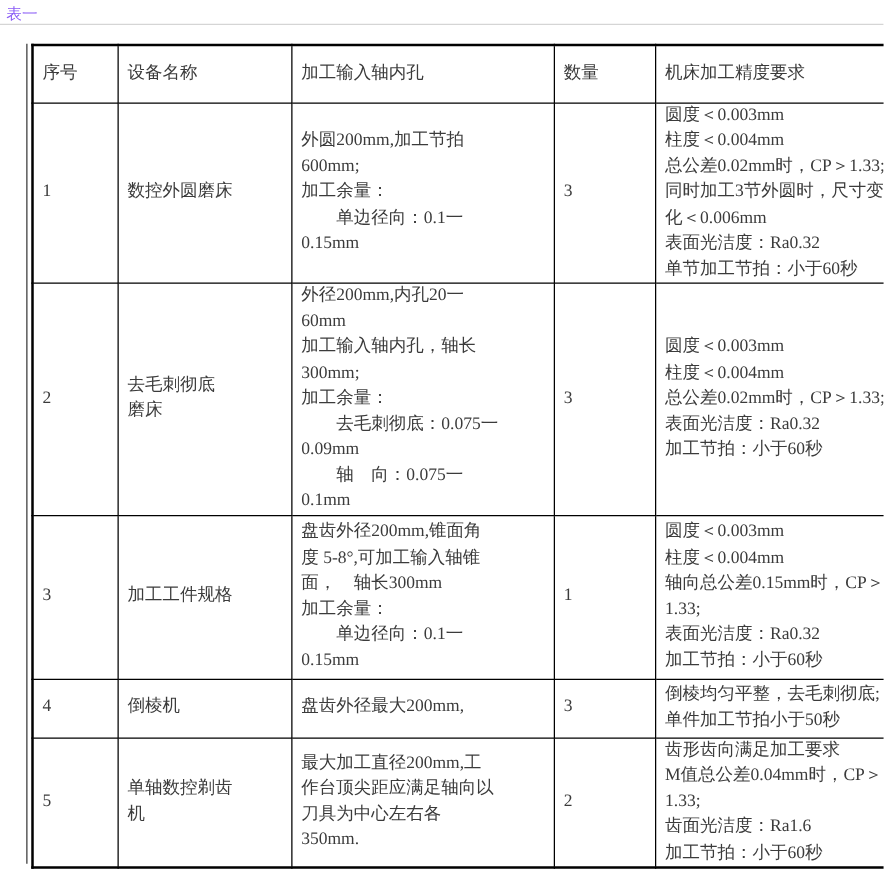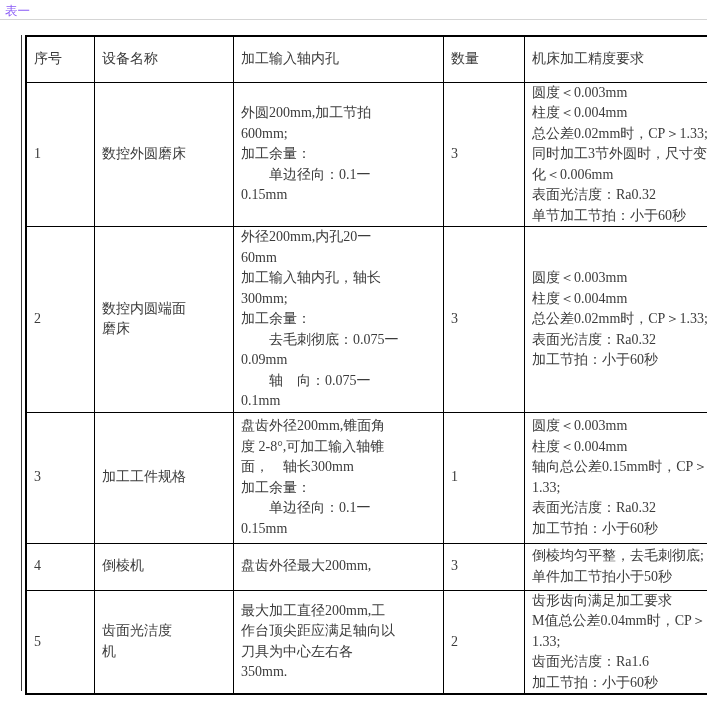--- a/index.html
+++ b/index.html
@@ -77,21 +77,21 @@
             <div class="ln">化＜0.006mm</div>
             <div class="ln">表面光洁度：Ra0.32</div>
             <div class="ln">单节加工节拍：小于60秒</div>
           </td>
         </tr>
         <tr>
           <td class="c0 num">
             <div class="ln">2</div>
           </td>
           <td class="c1">
-            <div class="ln">数控内圆端面</div>
+            <div class="ln">去毛刺彻底</div>
             <div class="ln">磨床</div>
           </td>
           <td class="c2">
             <div class="ln">外径200mm,内孔20一</div>
             <div class="ln">60mm</div>
             <div class="ln">加工输入轴内孔，轴长</div>
             <div class="ln">300mm;</div>
             <div class="ln">加工余量：</div>
             <div class="ln">　　去毛刺彻底：0.075一</div>
             <div class="ln">0.09mm</div>
@@ -111,21 +111,21 @@
         </tr>
         <tr>
           <td class="c0 num">
             <div class="ln">3</div>
           </td>
           <td class="c1">
             <div class="ln">加工工件规格</div>
           </td>
           <td class="c2">
             <div class="ln">盘齿外径200mm,锥面角</div>
-            <div class="ln">度 2-8°,可加工输入轴锥</div>
+            <div class="ln">度 5-8°,可加工输入轴锥</div>
             <div class="ln">面，　轴长300mm</div>
             <div class="ln">加工余量：</div>
             <div class="ln">　　单边径向：0.1一</div>
             <div class="ln">0.15mm</div>
           </td>
           <td class="c3 num">
             <div class="ln">1</div>
           </td>
           <td class="c4">
             <div class="ln">圆度＜0.003mm</div>
@@ -152,21 +152,21 @@
           <td class="c4">
             <div class="ln">倒棱均匀平整，去毛刺彻底;</div>
             <div class="ln">单件加工节拍小于50秒</div>
           </td>
         </tr>
         <tr>
           <td class="c0 num">
             <div class="ln">5</div>
           </td>
           <td class="c1">
-            <div class="ln">齿面光洁度</div>
+            <div class="ln">单轴数控剃齿</div>
             <div class="ln">机</div>
           </td>
           <td class="c2">
             <div class="ln">最大加工直径200mm,工</div>
             <div class="ln">作台顶尖距应满足轴向以</div>
             <div class="ln">刀具为中心左右各</div>
             <div class="ln">350mm.</div>
           </td>
           <td class="c3 num">
             <div class="ln">2</div>

